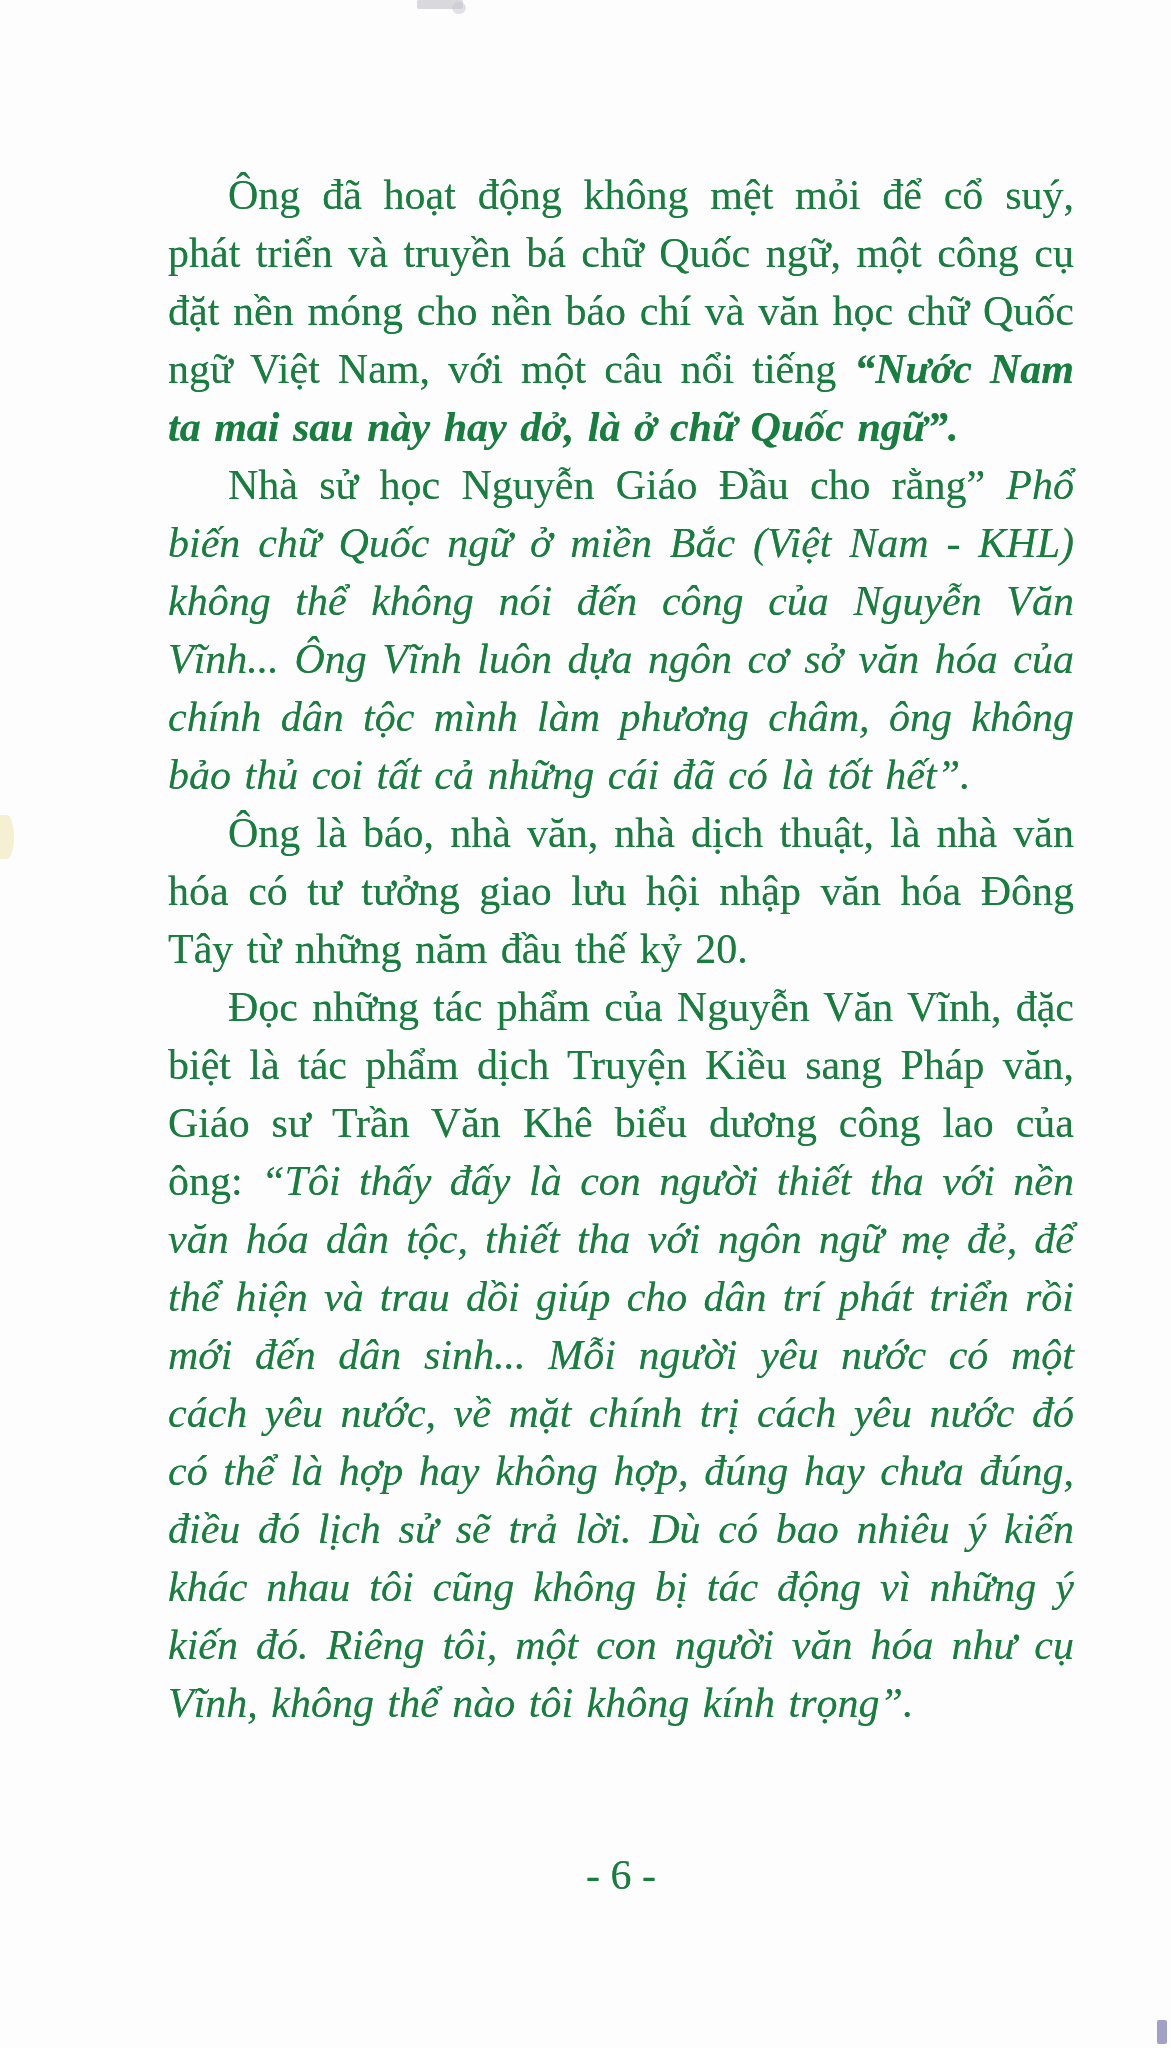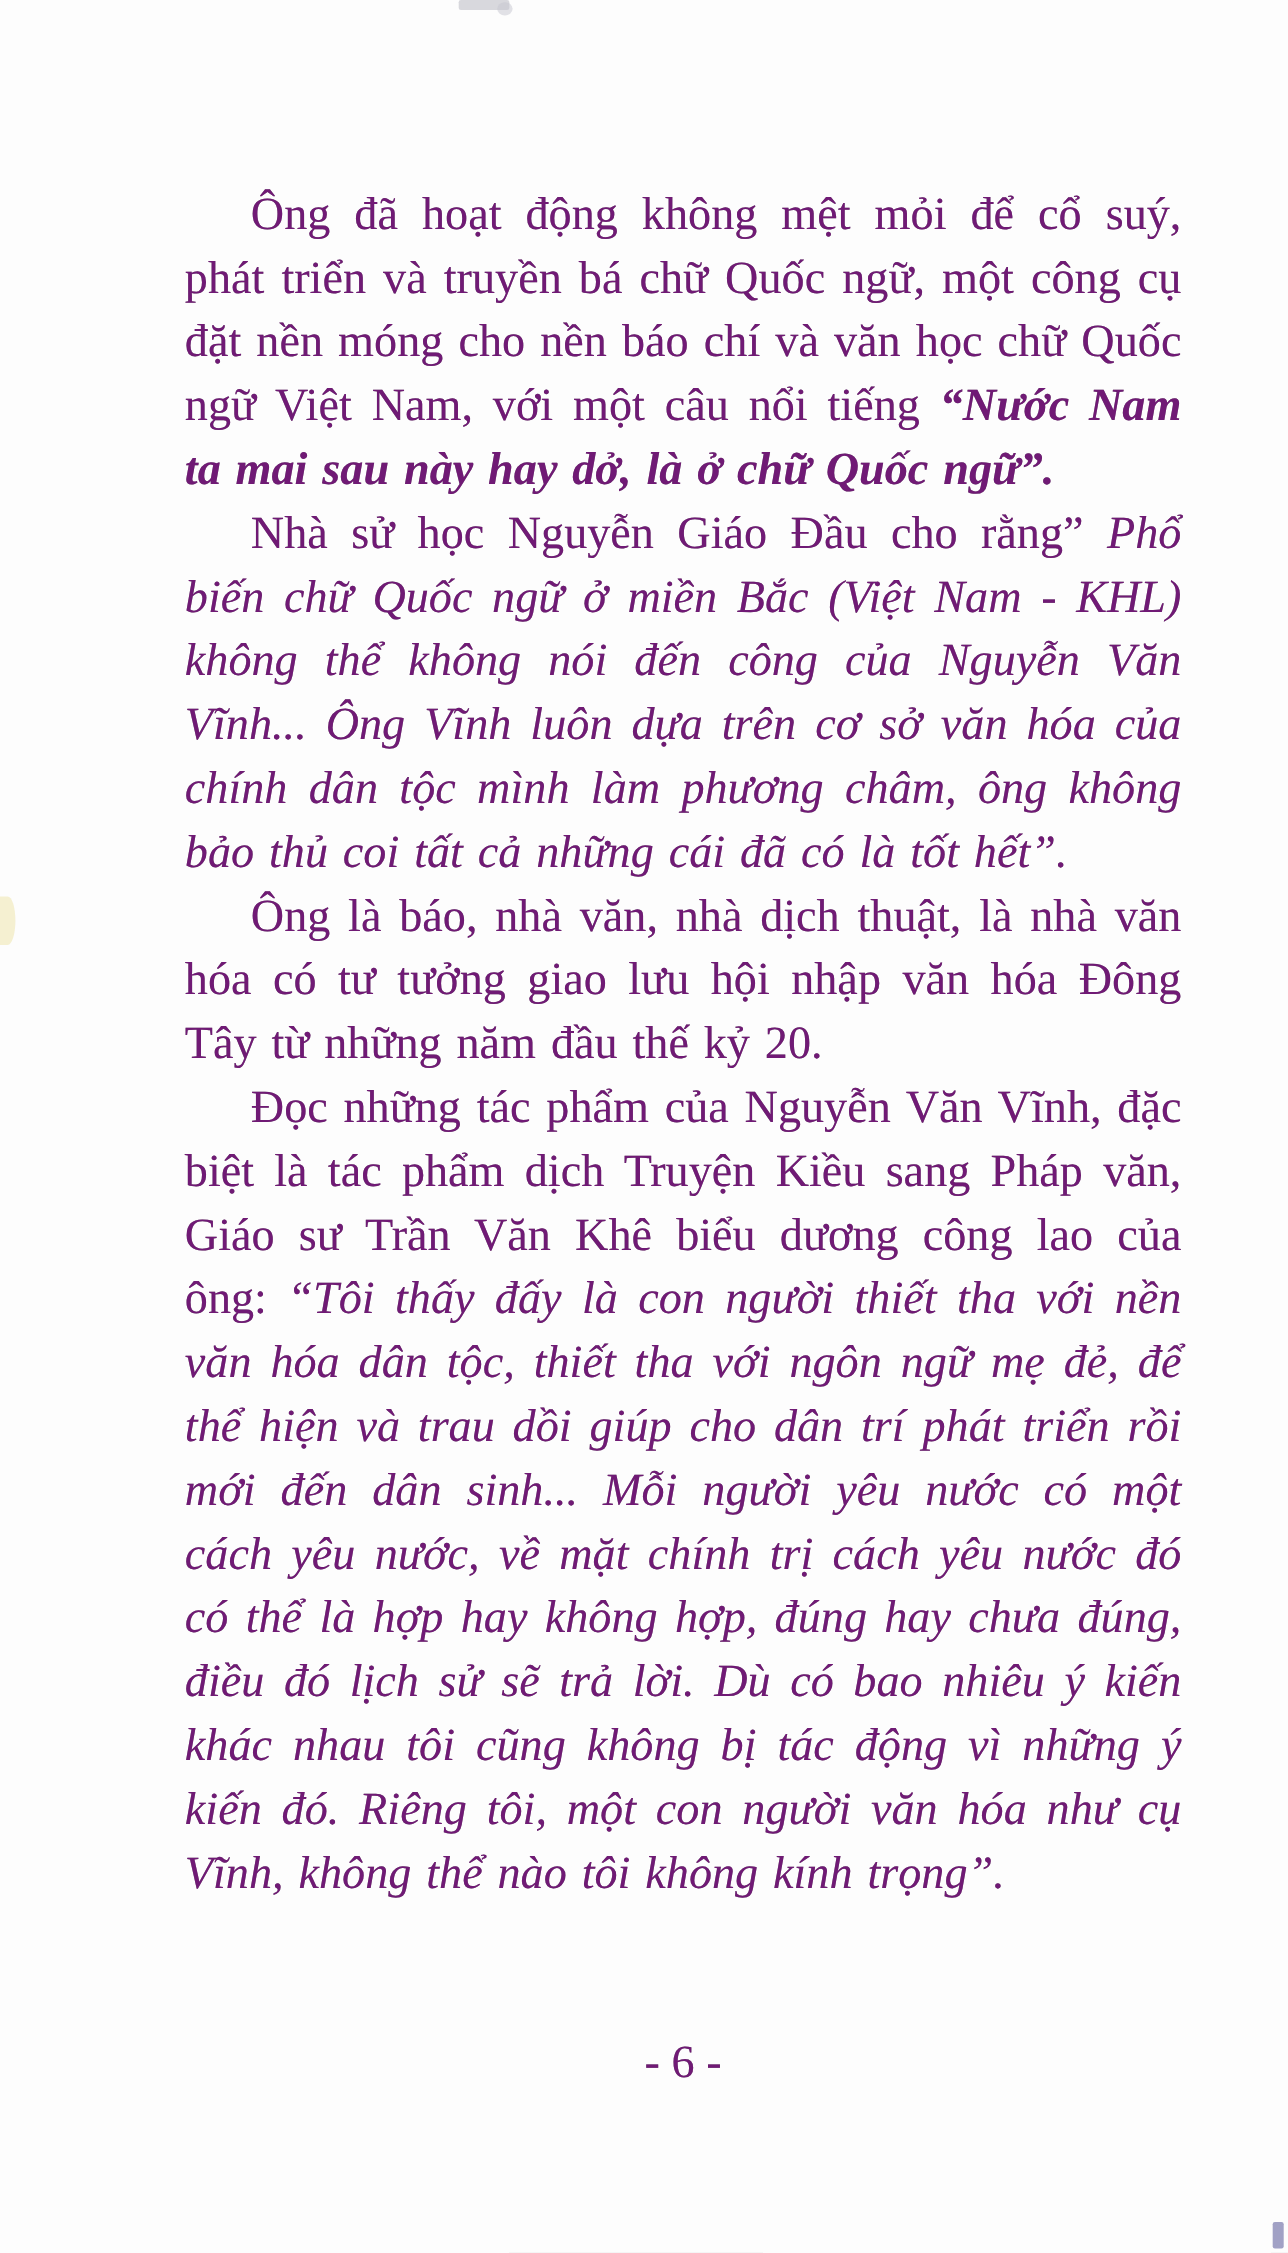--- a/index.html
+++ b/index.html
@@ -8,21 +8,21 @@
     background: #e8e8e8;
   }
   .page {
     position: relative;
     width: 1171px;
     height: 2048px;
     margin: 0 auto;
     background: #fdfdfd;
     overflow: hidden;
     font-family: "Liberation Serif", "DejaVu Serif", serif;
-    color: #701a75;
+    color: #15803d;
   }
   .text-block {
     position: absolute;
     left: 168px;
     top: 166px;
     width: 906px;
   }
   .para {
     margin: 0;
     font-size: 42px;
@@ -68,21 +68,21 @@
 <body>
 
 <div class="page">
   <div class="artifact artifact-top-right"></div>
   <div class="artifact artifact-top-right2"></div>
   <div class="artifact artifact-left-smudge"></div>
   <div class="artifact artifact-bottom-right"></div>
 
   <main class="text-block" id="text-block">
       <p class="para"><span class="run run-regular">Ông đã hoạt động không mệt mỏi để cổ suý, phát triển và truyền bá chữ Quốc ngữ, một công cụ đặt nền móng cho nền báo chí và văn học chữ Quốc ngữ Việt Nam, với một câu nổi tiếng </span><span class="run run-bold-italic">“Nước Nam ta mai sau này hay dở, là ở chữ Quốc ngữ”.</span></p>
-      <p class="para"><span class="run run-regular">Nhà sử học Nguyễn Giáo Đầu cho rằng” </span><span class="run run-italic">Phổ biến chữ Quốc ngữ ở miền Bắc (Việt Nam - KHL) không thể không nói đến công của Nguyễn Văn Vĩnh... Ông Vĩnh luôn dựa trên cơ sở văn hóa của chính dân tộc mình làm phương châm, ông không bảo thủ coi tất cả những cái đã có là tốt hết”.</span></p>
+      <p class="para"><span class="run run-regular">Nhà sử học Nguyễn Giáo Đầu cho rằng” </span><span class="run run-italic">Phổ biến chữ Quốc ngữ ở miền Bắc (Việt Nam - KHL) không thể không nói đến công của Nguyễn Văn Vĩnh... Ông Vĩnh luôn dựa ngôn cơ sở văn hóa của chính dân tộc mình làm phương châm, ông không bảo thủ coi tất cả những cái đã có là tốt hết”.</span></p>
       <p class="para"><span class="run run-regular">Ông là báo, nhà văn, nhà dịch thuật, là nhà văn hóa có tư tưởng giao lưu hội nhập văn hóa Đông Tây từ những năm đầu thế kỷ 20.</span></p>
       <p class="para"><span class="run run-regular">Đọc những tác phẩm của Nguyễn Văn Vĩnh, đặc biệt là tác phẩm dịch Truyện Kiều sang Pháp văn, Giáo sư Trần Văn Khê biểu dương công lao của ông: </span><span class="run run-italic">“Tôi thấy đấy là con người thiết tha với nền văn hóa dân tộc, thiết tha với ngôn ngữ mẹ đẻ, để thể hiện và trau dồi giúp cho dân trí phát triển rồi mới đến dân sinh... Mỗi người yêu nước có một cách yêu nước, về mặt chính trị cách yêu nước đó có thể là hợp hay không hợp, đúng hay chưa đúng, điều đó lịch sử sẽ trả lời. Dù có bao nhiêu ý kiến khác nhau tôi cũng không bị tác động vì những ý kiến đó. Riêng tôi, một con người văn hóa như cụ Vĩnh, không thể nào tôi không kính trọng”.</span></p>
     </main>
 
   <div class="footer">
     <span>- 6 -</span>
   </div>
 </div>
 
 </body></html>

